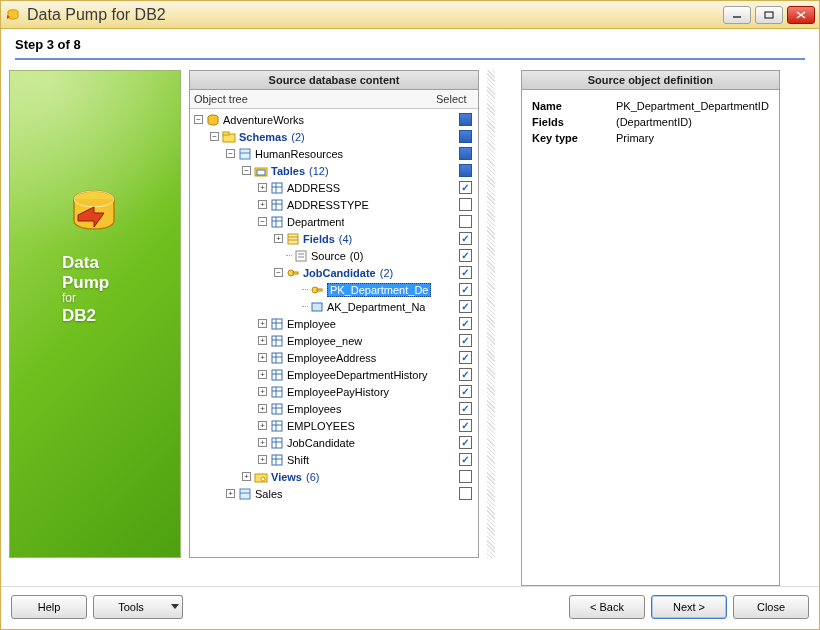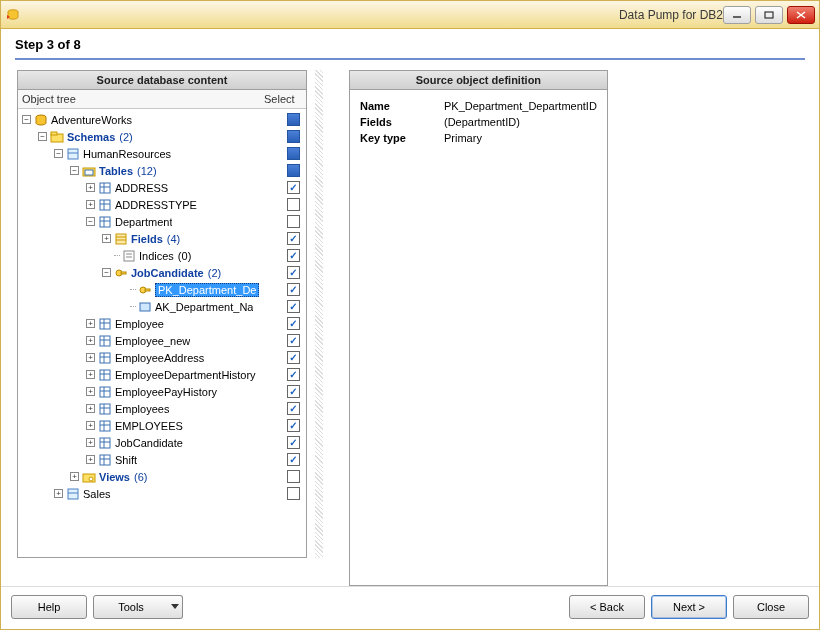--- a/index.html
+++ b/index.html
@@ -25,22 +25,21 @@
   .titlebar .app-icon {
     width: 16px; height: 16px;
     margin-right: 6px;
     display: inline-flex;
     align-items: center;
     justify-content: center;
   }
   .titlebar .title {
     flex: 1;
     color: #3a3a3a;
-    font-size: 12px;
-    text-align: right;
+    font-size: 16px;
   }
   .win-btns { display: flex; gap: 4px; }
   .win-btn {
     width: 28px; height: 18px;
     border: 1px solid #a0a0a0;
     border-radius: 3px;
     background: linear-gradient(to bottom, #fefefe, #dedede);
     display: flex; align-items: center; justify-content: center;
     font-size: 9px;
     cursor: pointer;
@@ -308,20 +307,36 @@
   </div>
 </div>
 
 <div class="step-header">
   <div class="step">Step 3 of 8</div>
   <div class="blue-line"></div>
 </div>
 
 <div class="content">
 
+  <div class="side-banner">
+    <div class="banner-icon">
+      <svg width="60" height="60" viewBox="0 0 60 60">
+        <ellipse cx="30" cy="18" rx="20" ry="8" fill="#f8cf40" stroke="#b87d00" stroke-width="1.5"></ellipse>
+        <path d="M10 18v22c0 5 9 8 20 8s20-3 20-8V18" fill="#f6c431" stroke="#b87d00" stroke-width="1.5"></path>
+        <ellipse cx="30" cy="18" rx="20" ry="8" fill="none" stroke="#fff6cc" stroke-width="0.8"></ellipse>
+        <path d="M14 34l16-8v6l10 0-10 14v-6l-16 0z" fill="#e1411c" stroke="#8a1e05" stroke-width="1"></path>
+      </svg>
+    </div>
+    <div class="banner-text">
+      <div>Data</div>
+      <div>Pump</div>
+      <div class="small">for</div>
+      <div>DB2</div>
+    </div>
+  </div>
 
   <div class="panels">
 
     <div class="panel left">
       <div class="panel-title">Source database content</div>
       <div class="tree-header">
         <div class="col1">Object tree</div>
         <div class="col2">Select</div>
       </div>
       <div class="tree">
@@ -465,21 +480,21 @@
           <div class="label-area" style="padding-left:80px">
             <span class="toggle empty"></span>
             <span class="dotted"></span>
             <span class="node-icon">
               <svg width="14" height="14">
                   <rect x="2" y="2" width="10" height="10" fill="#fff" stroke="#888"></rect>
                   <line x1="4" y1="5" x2="10" y2="5" stroke="#888"></line>
                   <line x1="4" y1="8" x2="10" y2="8" stroke="#888"></line>
                 </svg>
             </span>
-            <span class="node-label">Indices</span>
+            <span class="node-label">Source</span>
             <span class="node-count" style="color:#000">(0)</span>
           </div>
           <div class="checkbox-area">
               <span class="cb checked"></span>
             </div>
         </div>
 
         <div class="tree-row">
           <div class="label-area" style="padding-left:80px">
             <span class="toggle">−</span>

